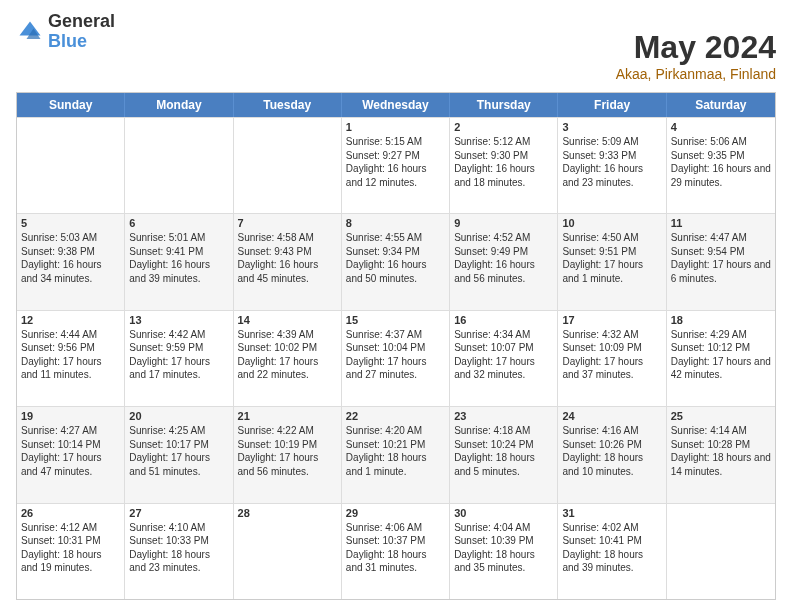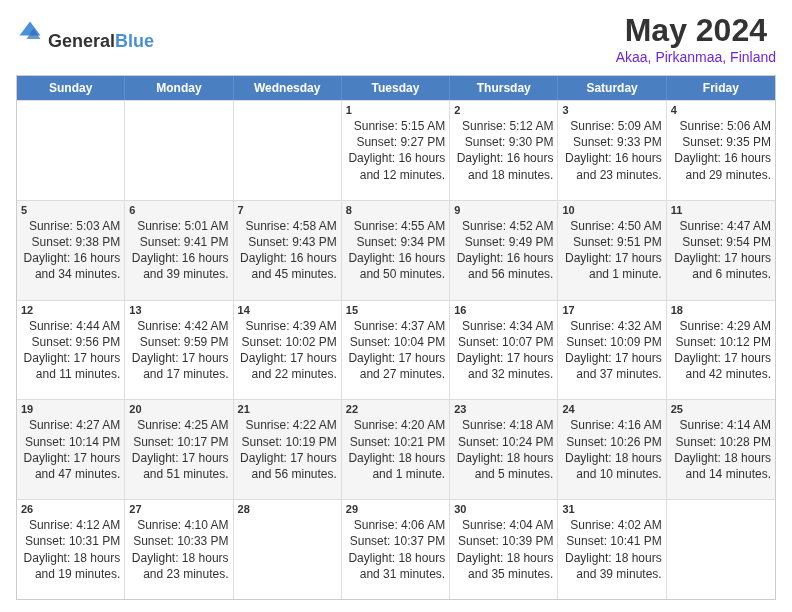--- a/index.html
+++ b/index.html
@@ -23,49 +23,49 @@
       align-items: flex-start;
       margin-bottom: 10px;
     }
     .logo {
       display: flex;
       align-items: center;
       gap: 4px;
     }
     .logo-text {
       display: flex;
-      flex-direction: row;
+      flex-direction: column;
       line-height: 1.1;
-      margin-top: 20px;
     }
     .logo-general {
       font-size: 18px;
       font-weight: bold;
       color: #333;
     }
     .logo-blue {
       font-size: 18px;
       font-weight: bold;
       color: #4a90d9;
     }
     .logo-icon {
       width: 28px;
       height: 28px;
     }
     .header-right {
-      text-align: center;
+      text-align: right;
+      margin-top: 17px;
     }
     .title-main {
       font-size: 32px;
       font-weight: bold;
       color: #333;
     }
     .title-sub {
       font-size: 14px;
-      color: #6d28d9;
+      color: #a16207;
     }
     .calendar {
       flex: 1;
       display: flex;
       flex-direction: column;
       border: 1px solid #ccc;
     }
     .cal-header-row {
       display: grid;
       grid-template-columns: repeat(7, 1fr);
@@ -103,24 +103,23 @@
     .cal-cell:last-child { border-right: none; }
     .cal-cell.empty { background: #fff; }
     .cal-cell.shaded { background: #f5f5f5; }
     .day-number {
       font-size: 11px;
       font-weight: bold;
       margin-bottom: 2px;
       display: block;
     }
     .day-info {
-      font-size: 12px;
+      font-size: 10px;
       color: #333;
       line-height: 1.35;
-      text-align: right;
     }
   </style>
 </head>
 <body>
 
 <div class="page">
   <div class="header">
     <div class="logo">
       <svg class="logo-icon" viewBox="0 0 32 32" xmlns="http://www.w3.org/2000/svg">
         <polygon points="16,4 28,20 4,20" fill="#4a90d9"></polygon>
@@ -134,25 +133,25 @@
     <div class="header-right">
       <div class="title-main">May 2024</div>
       <div class="title-sub">Akaa, Pirkanmaa, Finland</div>
     </div>
   </div>
 
   <div class="calendar">
     <div class="cal-header-row">
       <div class="cal-day-header">Sunday</div>
       <div class="cal-day-header">Monday</div>
+      <div class="cal-day-header">Tuesday</div>
       <div class="cal-day-header">Wednesday</div>
-      <div class="cal-day-header">Tuesday</div>
       <div class="cal-day-header">Thursday</div>
+      <div class="cal-day-header">Friday</div>
       <div class="cal-day-header">Saturday</div>
-      <div class="cal-day-header">Friday</div>
     </div>
     <div class="cal-body" id="cal-body">
     <div class="cal-week">
           <div class="cal-cell empty"></div>
           <div class="cal-cell empty"></div>
           <div class="cal-cell empty"></div>
           <div class="cal-cell">
             <span class="day-number">1</span>
             <div class="day-info">Sunrise: 5:15 AM
 Sunset: 9:27 PM

